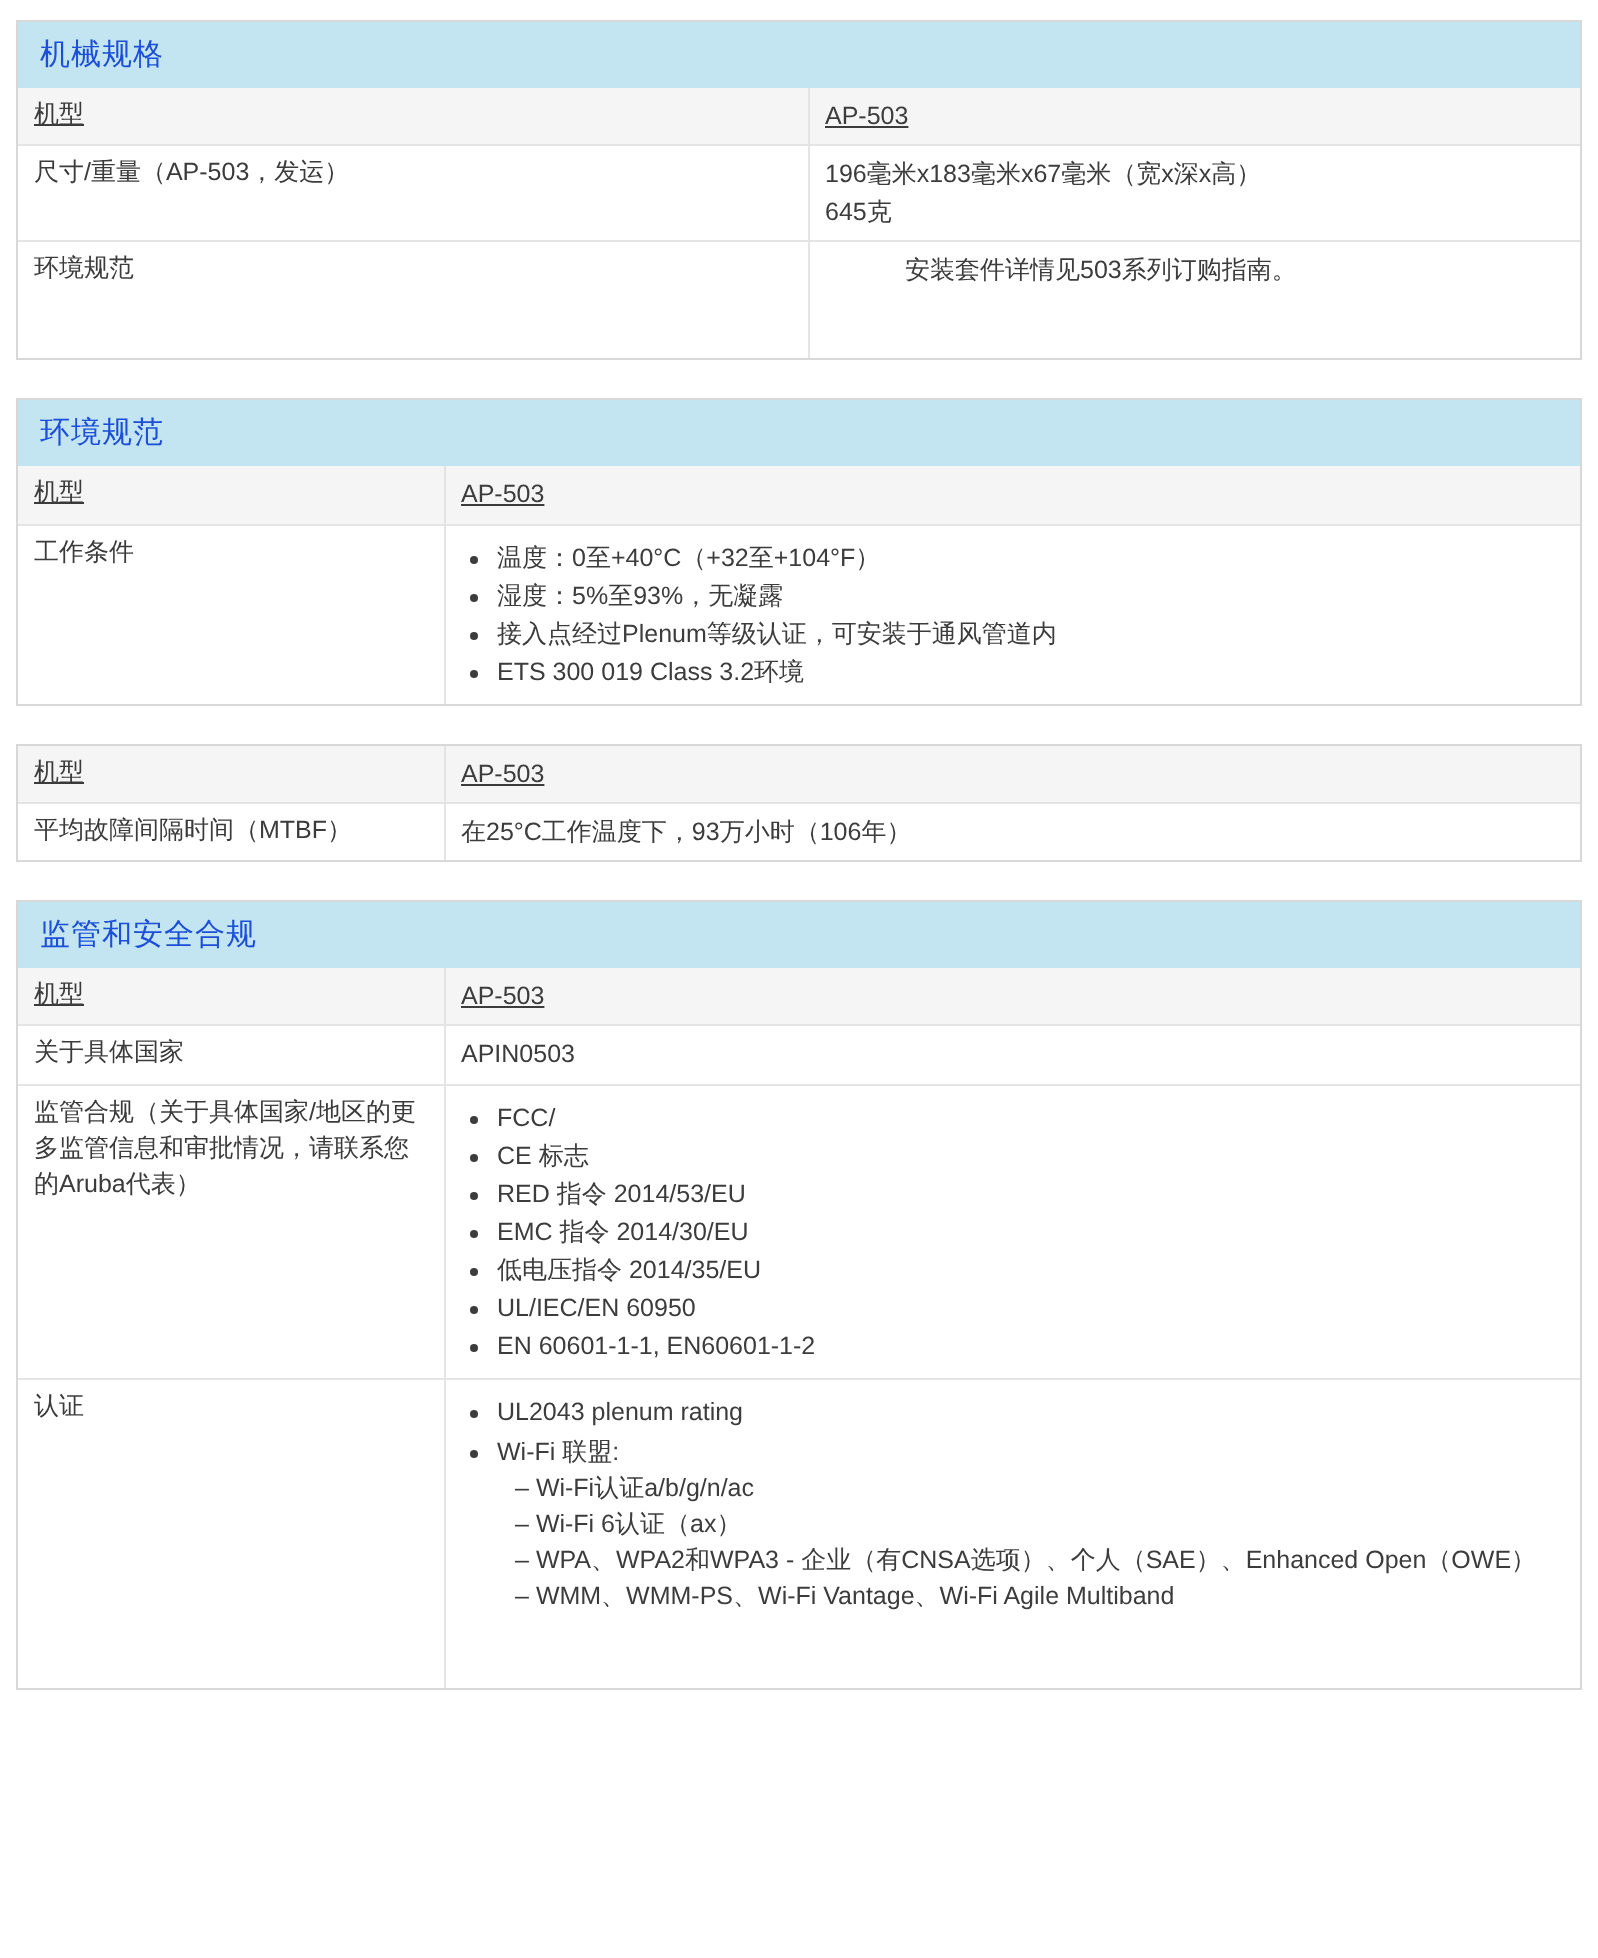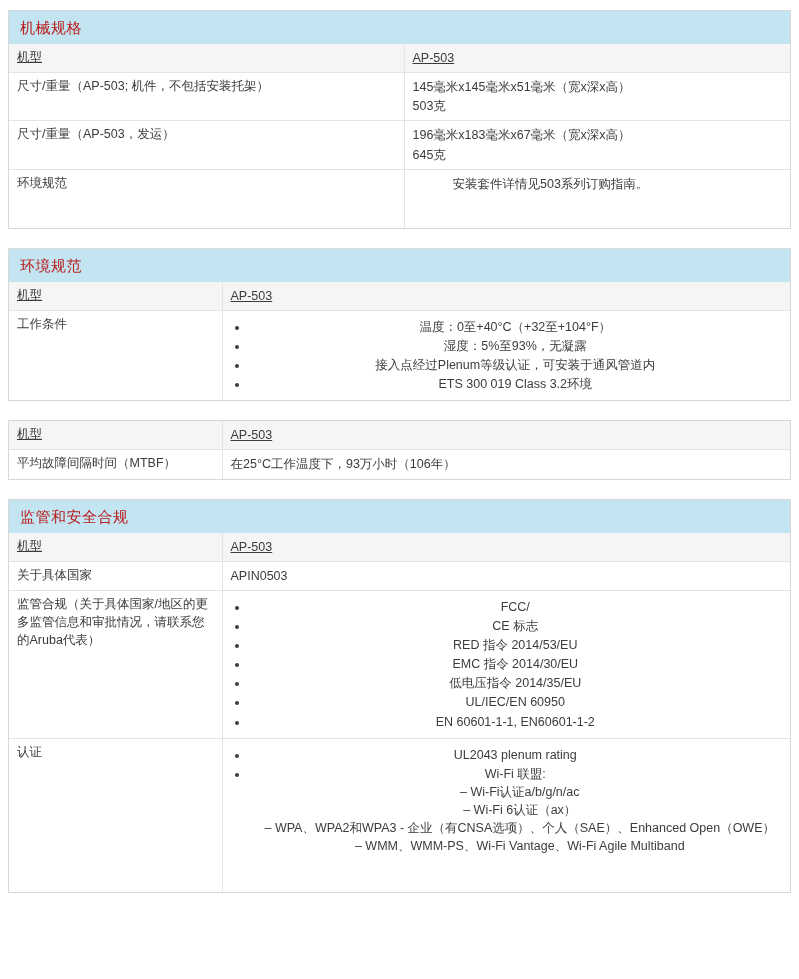--- a/index.html
+++ b/index.html
@@ -12,21 +12,21 @@
   .page { padding:10px 8px 0 8px; }
   .spec-section {
     border:1px solid #d8d8d8;
     margin-bottom:19px;
     background:#ffffff;
   }
   .sec-header {
     background:#c2e5f1;
     height:33px; line-height:33px;
     padding-left:11px;
-    font-size:15px; color:#b91c1c;
+    font-size:15px; color:#1d4ed8;
     letter-spacing:0.5px;
   }
   table.spec-table {
     width:100%; border-collapse:collapse; table-layout:fixed;
   }
   table.spec-table td {
     vertical-align:top;
     padding:4px 8px;
     line-height:1.45;
     border-top:1px solid #e4e4e4;
@@ -38,21 +38,20 @@
     padding-left:11px;
     color:#3b3b3b;
   }
   tr.shaded td { background:#f5f5f5;text-decoration:underline; }
   td.middle { vertical-align:middle; }
   .value-line { margin:1px 0; }
   ul.bullets {
     margin:3px 0;
     padding-left:18px;
     list-style:disc;
-    text-align:center;
   }
   ul.bullets > li { margin:1px 0; }
   ul.sub-bullets {
     list-style:none;
     margin:0; padding-left:9px;
   }
   ul.sub-bullets > li::before { content:"– "; }
 </style>
 </head>
 <body>
@@ -63,27 +62,20 @@
       <table class="spec-table">
         <colgroup>
           <col style="width: 395px;">
           <col>
         </colgroup>
         <tbody>
           <tr class="shaded">
             <td class="label-cell">机型</td>
             <td class="value-cell">
               <div class="value-line">AP-503</div>
-            </td>
-          </tr>
-          <tr>
-            <td class="label-cell">尺寸/重量（AP-503; 机件，不包括安装托架）</td>
-            <td class="value-cell">
-              <div class="value-line">145毫米x145毫米x51毫米（宽x深x高）</div>
-              <div class="value-line">503克</div>
             </td>
           </tr>
           <tr>
             <td class="label-cell">尺寸/重量（AP-503，发运）</td>
             <td class="value-cell">
               <div class="value-line">196毫米x183毫米x67毫米（宽x深x高）</div>
               <div class="value-line">645克</div>
             </td>
           </tr>
           <tr>

